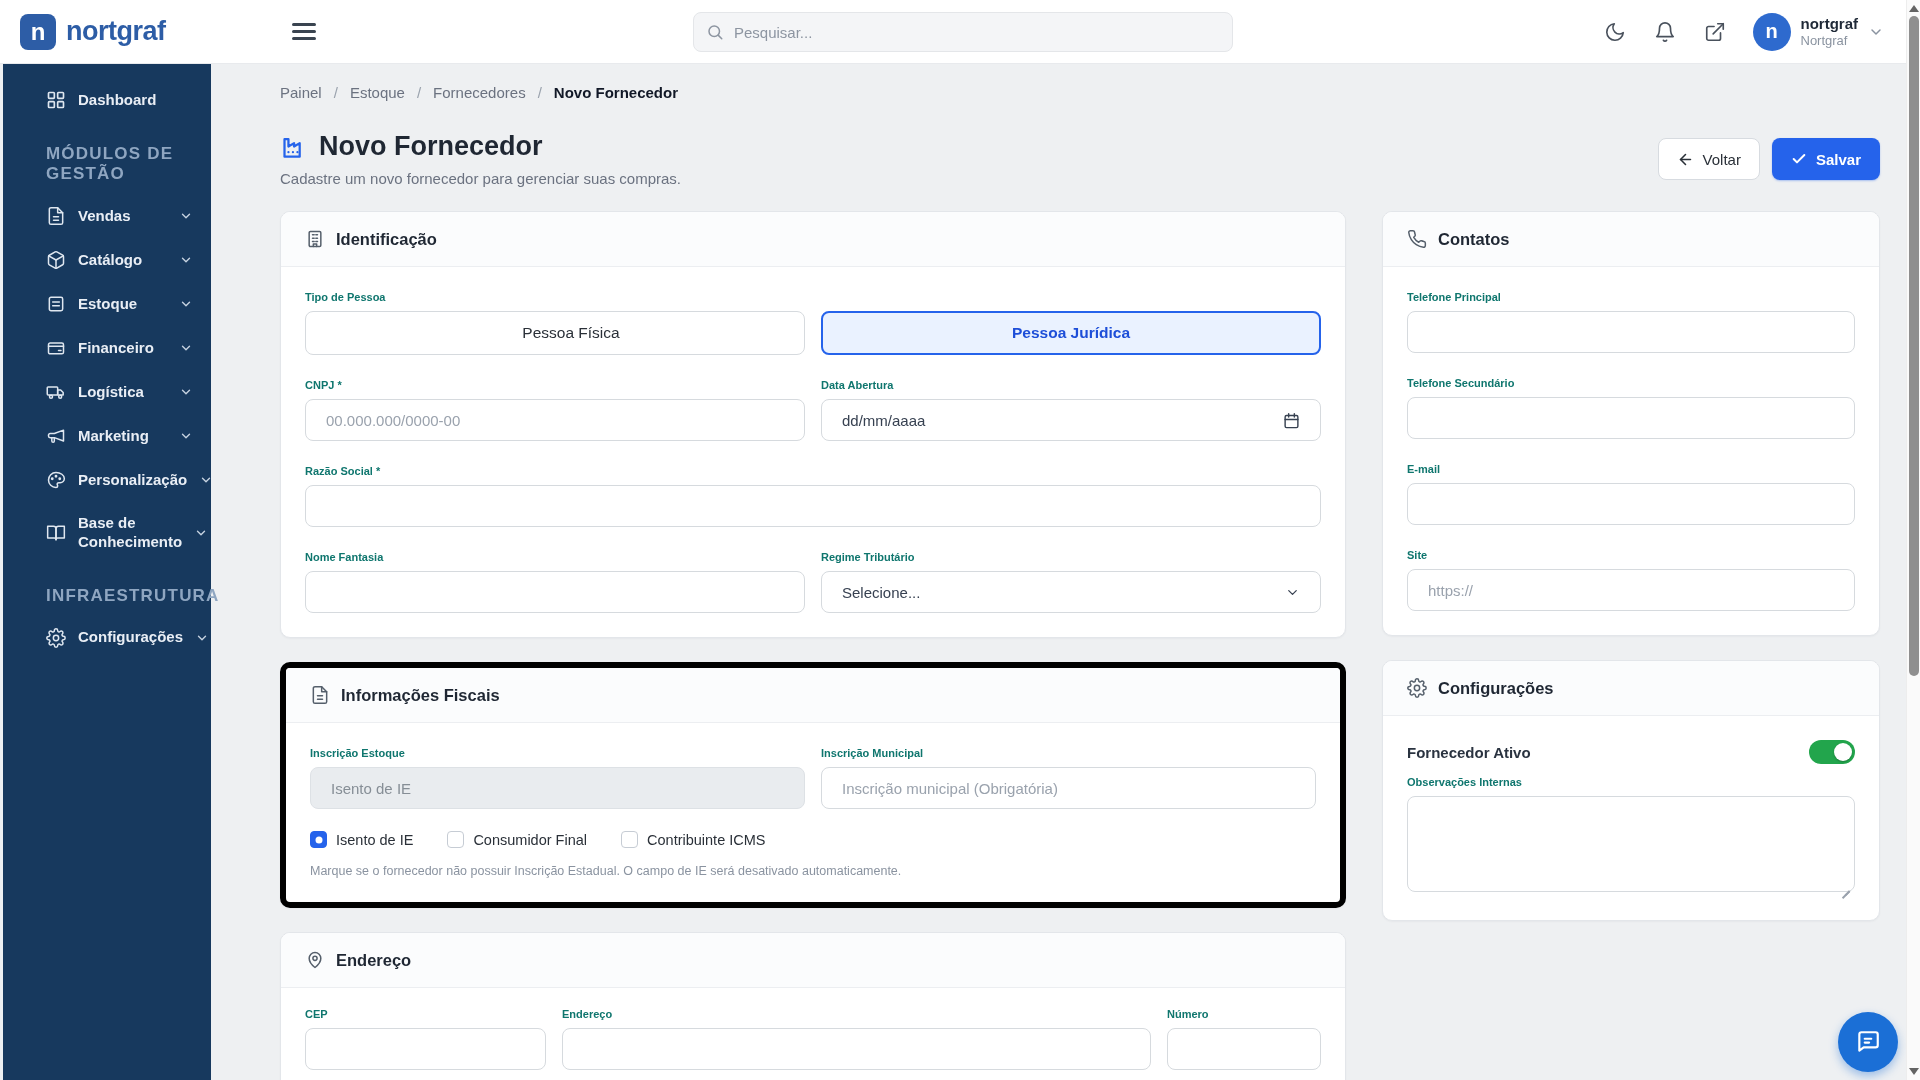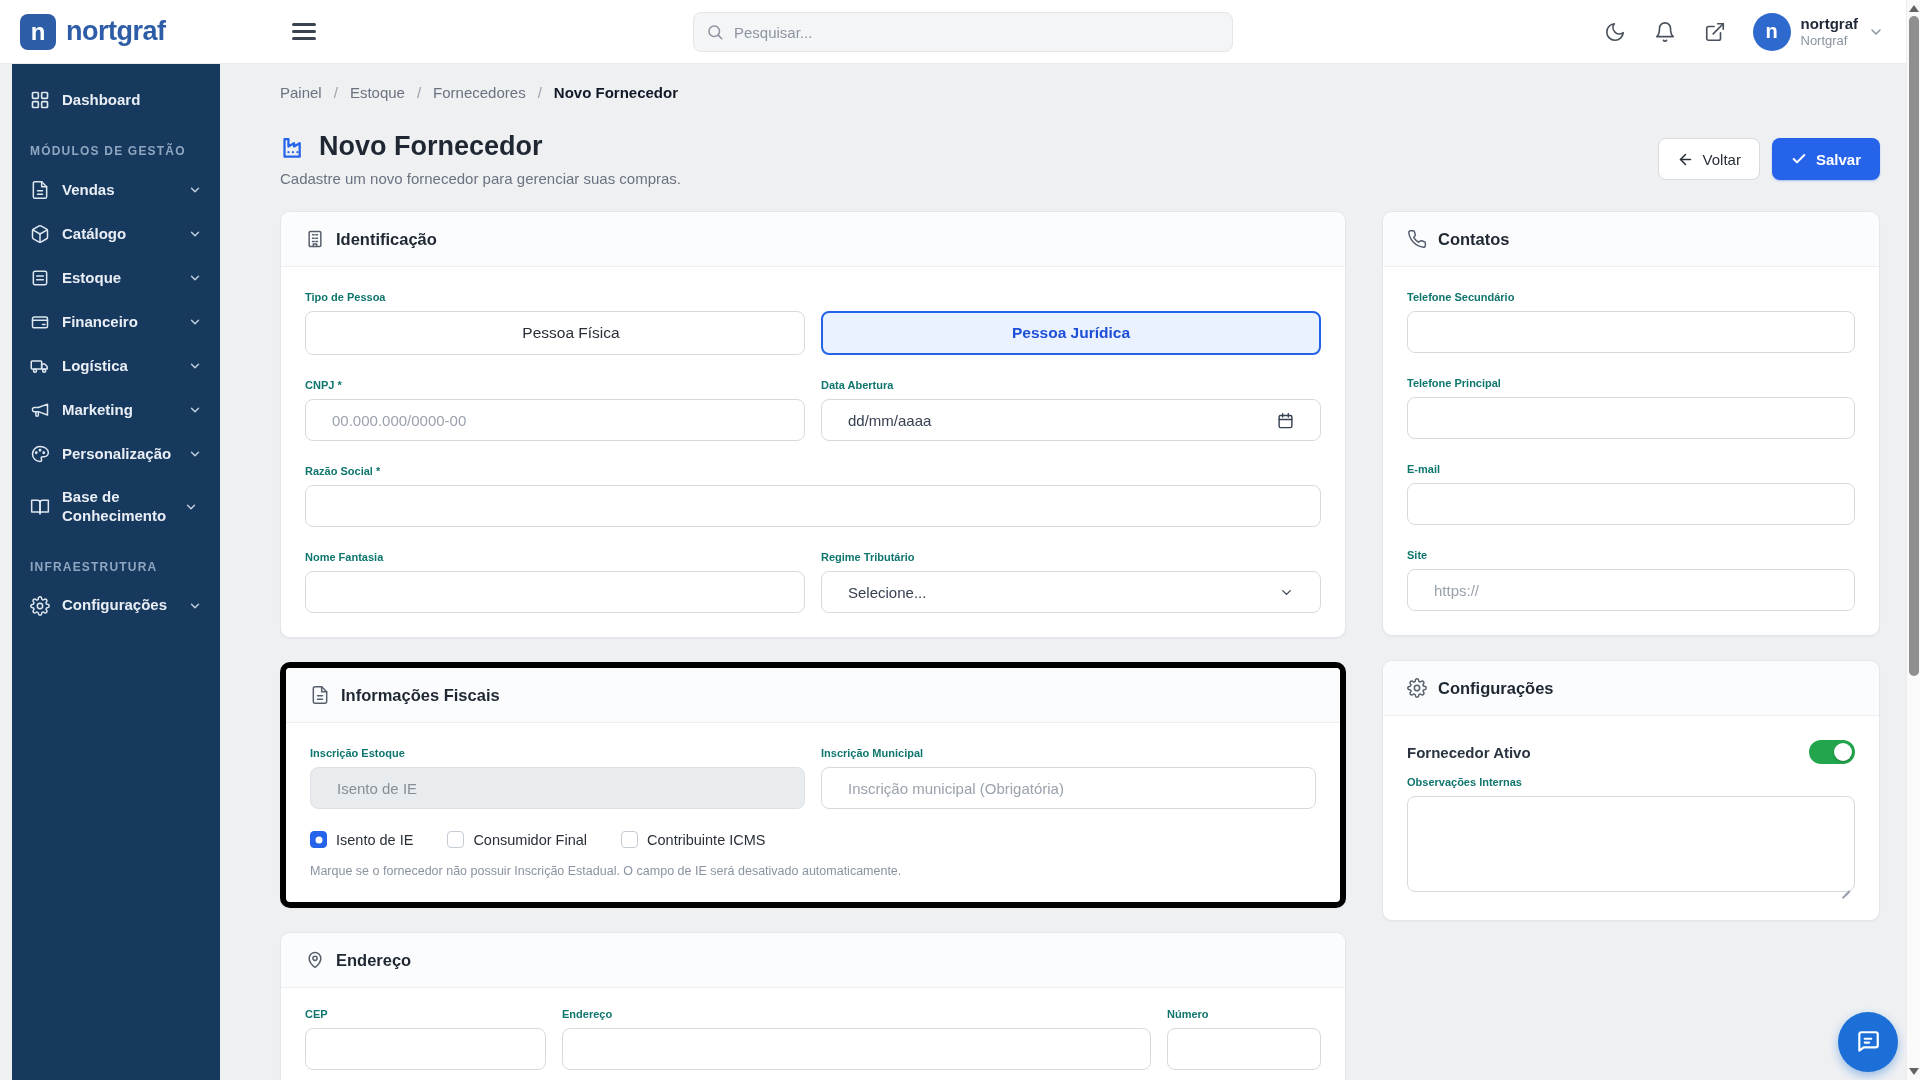--- a/index.html
+++ b/index.html
@@ -25,28 +25,28 @@
   .top-right { margin-left:auto; display:flex; align-items:center; gap:26px; padding-right:36px; }
   .icon-btn { width:24px; height:24px; color:#49515c; cursor:pointer; display:flex; align-items:center; justify-content:center; }
   .user-chip { display:flex; align-items:center; gap:10px; cursor:pointer; }
   .avatar { width:38px; height:38px; border-radius:50%; background:#2e6ace; color:#fff;
     display:flex; align-items:center; justify-content:center; font-weight:800; font-size:20px; }
   .user-meta { line-height:1.2; }
   .user-name { font-weight:700; font-size:15px; color:#1f2937; }
   .user-org { font-size:13px; color:#8a93a0; }
 
   
-  .sidebar { position:fixed; top:64px; left:12px; width:208px; bottom:0; background:#17395e;
-    padding-top:14px; z-index:10; }
+  .sidebar { position:fixed; top:64px; left:3px; width:208px; bottom:0; background:#17395e;
+    padding-top:14px; z-index:10;padding-left:25px; }
   .side-item { display:flex; align-items:center; gap:12px; padding:12px 18px; color:#e9eef5;
     font-size:15px; font-weight:600; cursor:pointer; }
   .side-item .si-icon { width:20px; height:20px; flex:0 0 auto; color:#dfe7f0; }
   .side-item .si-label { flex:1 1 auto; line-height:1.25; }
   .side-item .si-chev { width:14px; height:14px; color:#c6d2e0; flex:0 0 auto; }
-  .side-section { padding:22px 18px 10px 18px; font-size:12px; font-weight:700; letter-spacing:1.2px;
+  .side-section { padding:22px 18px 10px 18px; font-size:17px; font-weight:700; letter-spacing:1.2px;
     color:#8fa6c1; text-transform:uppercase; }
   svg { display:block; }
 
   
   .content { position:absolute; top:64px; left:208px; right:14px; bottom:0;
     padding:20px 26px 0 72px; overflow:hidden; }
   .breadcrumb { display:flex; align-items:center; gap:12px; font-size:15px; color:#6b7280; }
   .breadcrumb .crumb { cursor:pointer; }
   .breadcrumb .sep { color:#9aa2ad; }
   .breadcrumb .current { color:#111827; font-weight:600; }
@@ -67,21 +67,21 @@
     box-shadow:0 1px 2px rgba(16,24,40,.04); margin-bottom:24px; overflow:hidden; }
   .card.highlight { border:6px solid #000000; }
   .card-header { display:flex; align-items:center; gap:11px; padding:17px 24px;
     border-bottom:1px solid #eceef1; background:#fbfcfd; }
   .card-header .ch-icon { width:20px; height:20px; color:#555f6b; }
   .card-title { font-size:16.5px; font-weight:700; color:#1f2733; }
   .card-body { padding:24px; }
 
   .form-label { display:block; font-size:11px; font-weight:700; color:#0f766e; margin-bottom:8px; }
   .input, .fake-input { width:100%; height:42px; border:1px solid #d6dade; border-radius:8px;
-    background:#fff; font-size:15px; color:#111827; padding:0 26px; outline:none;
+    background:#fff; font-size:15px; color:#111827; padding:0 20px; outline:none;
     font-family:"Liberation Sans","DejaVu Sans",sans-serif; }
   .input::placeholder { color:#9aa2ad; }
   .input:disabled { background:#e9ecef; color:#868e96; border-color:#dde1e5; }
   .input:disabled::placeholder { color:#868e96; }
   .fake-input { display:flex; align-items:center; justify-content:space-between; gap:10px; cursor:pointer; }
   .fake-input .fi-text { color:#374151; }
   .fake-input .fi-icon { color:#374151; flex:0 0 auto; }
   .row2 { display:grid; grid-template-columns:1fr 1fr; gap:16px; }
   .fgroup { margin-bottom:24px; }
   .fgroup:last-child { margin-bottom:0; }
@@ -536,25 +536,25 @@
         <div class="card-header">
           <span class="ch-icon">
             <svg width="20" height="20" viewBox="0 0 24 24" fill="none" stroke="currentColor" stroke-width="1.8" stroke-linecap="round" stroke-linejoin="round">
                 <path d="M22 16.92v3a2 2 0 0 1-2.18 2 19.79 19.79 0 0 1-8.63-3.07 19.5 19.5 0 0 1-6-6 19.79 19.79 0 0 1-3.07-8.67A2 2 0 0 1 4.11 2h3a2 2 0 0 1 2 1.72 12.84 12.84 0 0 0 .7 2.81 2 2 0 0 1-.45 2.11L8.09 9.91a16 16 0 0 0 6 6l1.27-1.27a2 2 0 0 1 2.11-.45 12.84 12.84 0 0 0 2.81.7A2 2 0 0 1 22 16.92z"></path>
               </svg>
           </span>
           <span class="card-title">Contatos</span>
         </div>
         <div class="card-body">
           <div class="fgroup">
+            <label class="form-label">Telefone Principal</label>
+            <input class="input" style="">
+          </div>
+          <div class="fgroup">
             <label class="form-label">Telefone Secundário</label>
-            <input class="input" style="">
-          </div>
-          <div class="fgroup">
-            <label class="form-label">Telefone Principal</label>
             <input class="input" style="">
           </div>
           <div class="fgroup">
             <label class="form-label">E-mail</label>
             <input class="input" style="">
           </div>
           <div class="fgroup">
             <label class="form-label">Site</label>
             <input class="input" placeholder="https://" style="">
           </div>

